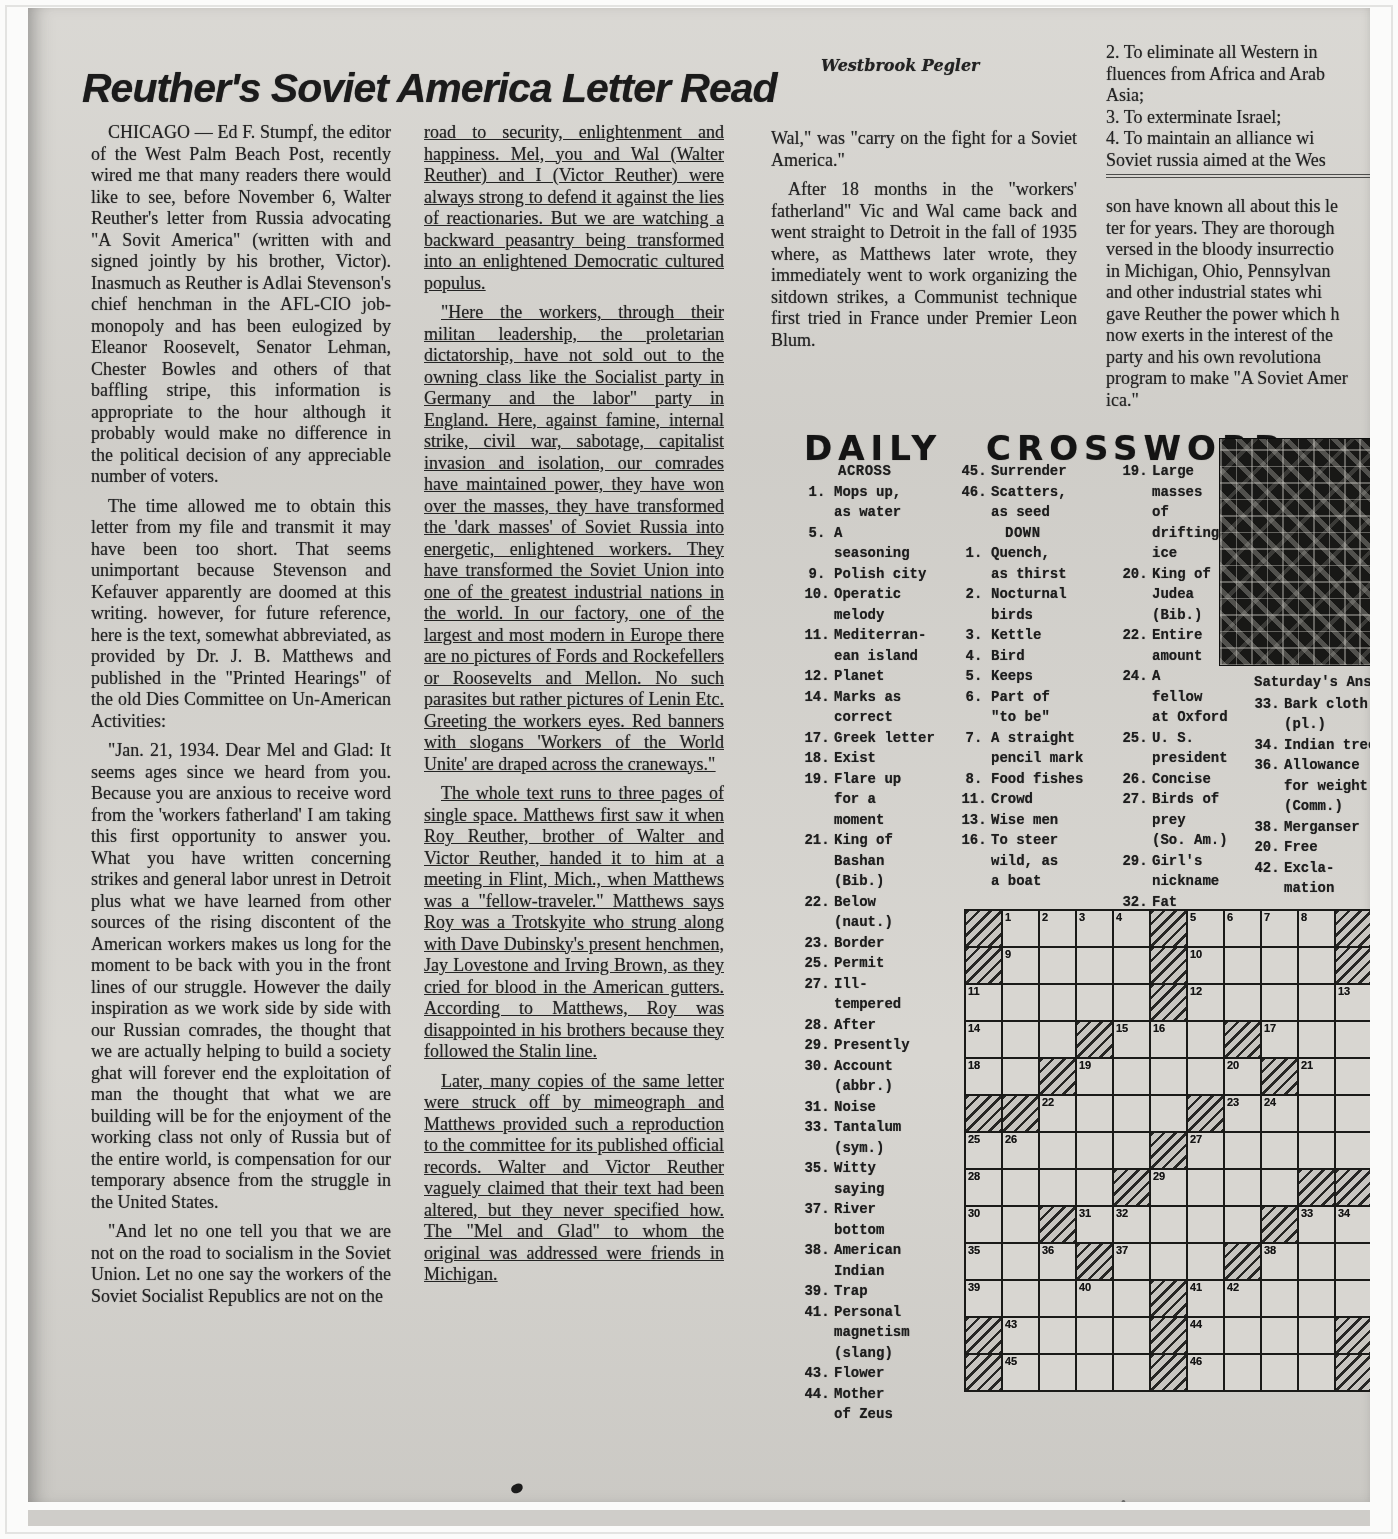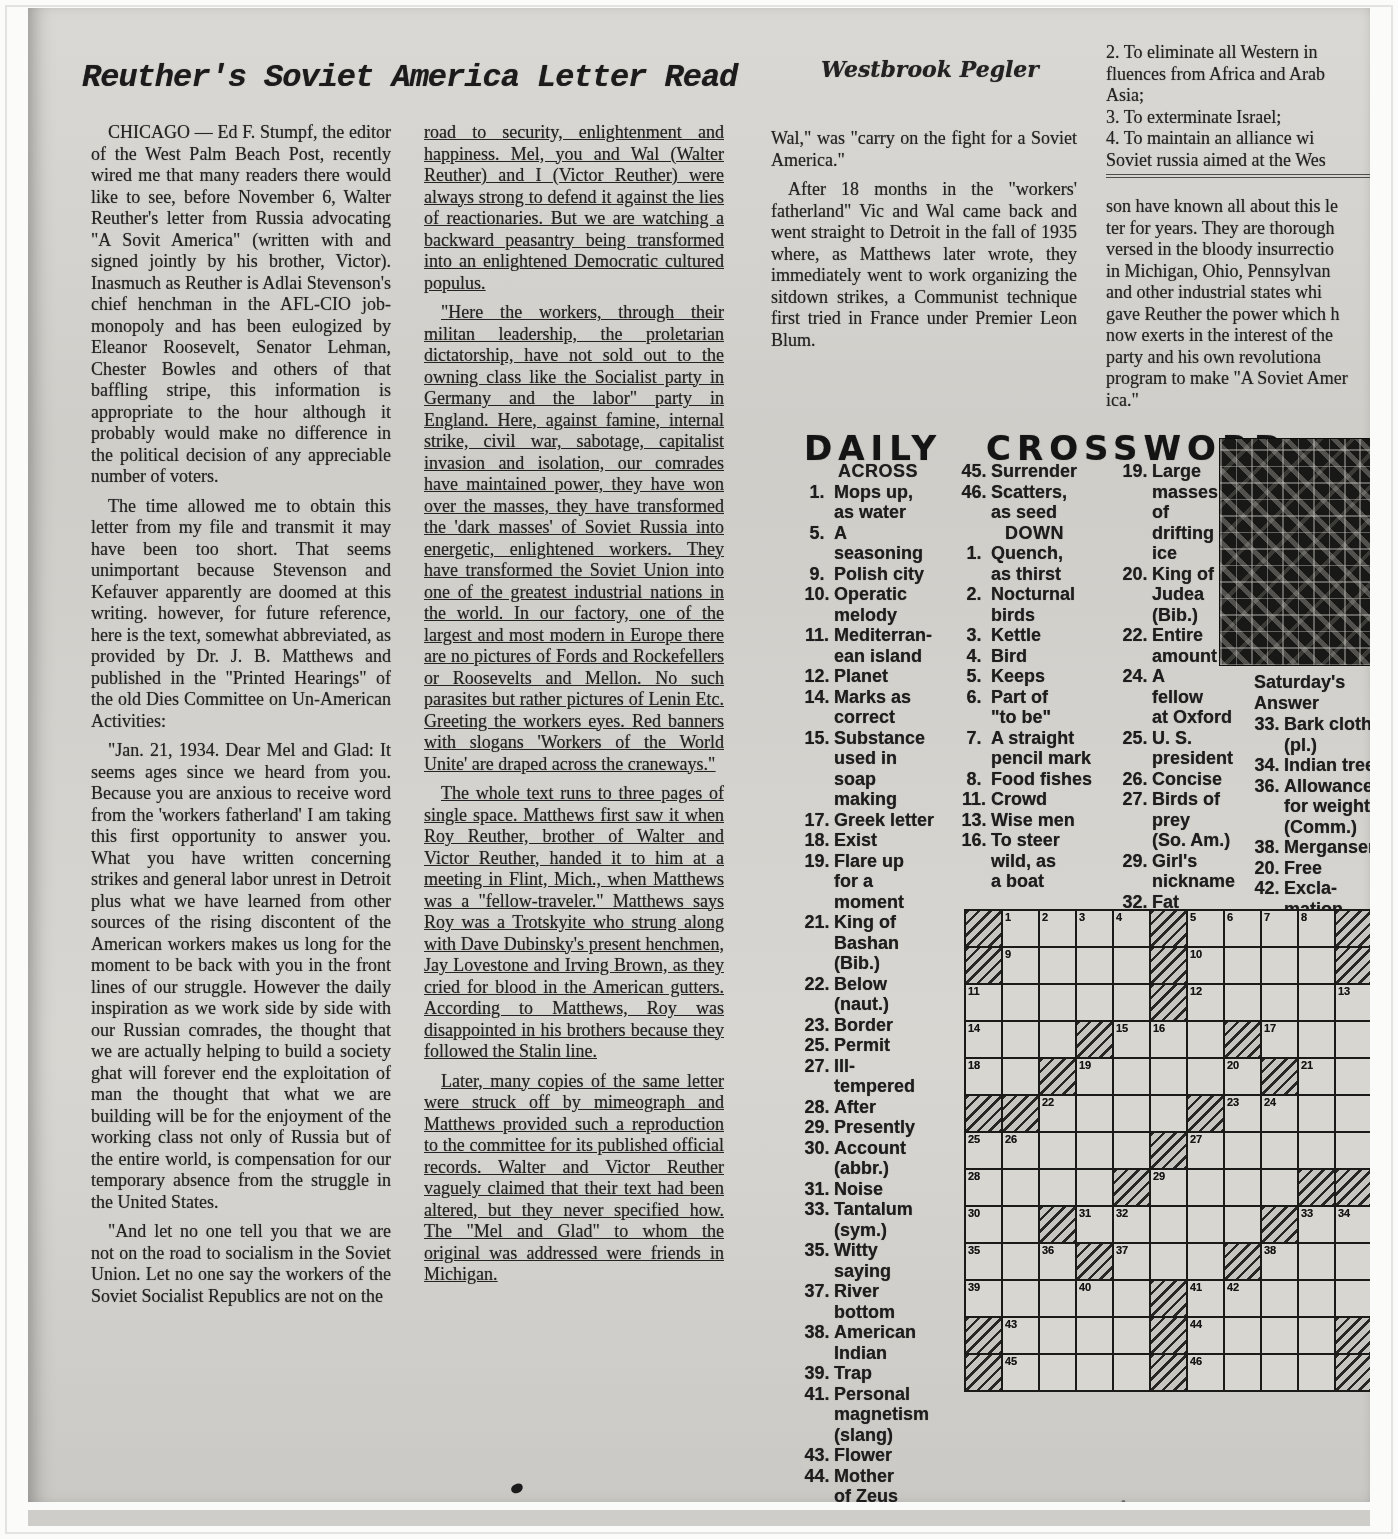--- a/index.html
+++ b/index.html
@@ -5,45 +5,45 @@
   html,body{margin:0;padding:0;}
   body{width:1398px;height:1539px;position:relative;background:#fbfbfa;overflow:hidden;
        font-family:"Liberation Serif",serif;}
   .frame{position:absolute;inset:5px;border:2px solid #e3e3e1;}
   .paper{position:absolute;left:28px;top:8px;width:1342px;height:1494px;background:#d6d4cf;
          background-image:linear-gradient(180deg,rgba(255,255,255,.10),rgba(0,0,0,.03) 30%,rgba(255,255,255,.05) 70%,rgba(0,0,0,.05));
          box-shadow:inset 16px 0 20px -12px rgba(70,70,70,.5), inset -5px 0 10px -6px rgba(120,120,120,.35);
          overflow:hidden;}
   .bottom-strip{position:absolute;left:28px;top:1510px;width:1342px;height:16px;background:#cfcdc9;}
   .headline{position:absolute;left:54px;top:30px;width:690px;
-            font-family:Liberation Mono, monospace;font-style:italic;font-weight:700;
-            font-size:32px;letter-spacing:-1px;color:#1b1b1b;white-space:nowrap;
+            font-family:Liberation Sans, sans-serif;font-style:italic;font-weight:700;
+            font-size:41px;letter-spacing:-1px;color:#1b1b1b;white-space:nowrap;
             text-shadow:0 0 1px rgba(20,20,20,.6);}
   .byline{position:absolute;left:793px;top:48px;width:260px;
           font-family:"DejaVu Serif",serif;font-style:italic;font-weight:700;
-          font-size:22px;color:#222;text-shadow:0 0 1px rgba(20,20,20,.55);}
+          font-size:16px;color:#222;text-shadow:0 0 1px rgba(20,20,20,.55);}
   .bodycol{position:absolute;font-size:18px;line-height:21.5px;color:#242424;
            text-align:justify;text-shadow:0 0 1px rgba(30,30,30,.55);}
   .bodycol p{margin:8px;text-indent:17px;}
   .cont p:first-child{text-indent:0;}
   #col1{left:55px;top:106px;width:316px;}
   #col2{left:388px;top:106px;width:316px;text-decoration:underline;}
   #col3{left:735px;top:112px;width:322px;}
   #col4a{left:1078px;top:34px;width:320px;white-space:pre-line;font-size:18px;line-height:21.5px;
          color:#242424;text-shadow:0 0 1px rgba(30,30,30,.55);}
   #col4b{left:1078px;top:188px;width:320px;white-space:pre-line;font-size:18px;line-height:21.5px;
          color:#242424;text-shadow:0 0 1px rgba(30,30,30,.55);}
   #col4a,#col4b{position:absolute;}
   .divider{position:absolute;left:1078px;top:166px;width:300px;border-top:4px double #4c4c4a;}
   .xw-title{position:absolute;left:776px;top:420px;width:420px;
             font-family:"DejaVu Sans",sans-serif;font-weight:700;font-size:34px;
             letter-spacing:6px;word-spacing:26px;color:#141414;white-space:nowrap;
             text-shadow:0 0 1px rgba(10,10,10,.5);}
-  .cluecol{position:absolute;font-family:Liberation Sans, sans-serif;font-weight:700;
-           font-size:18px;line-height:20.5px;color:#1d1d1d;text-shadow:0 0 .8px rgba(20,20,20,.6);}
+  .cluecol{position:absolute;font-family:Liberation Mono, monospace;font-weight:700;
+           font-size:14px;line-height:20.5px;color:#1d1d1d;text-shadow:0 0 .8px rgba(20,20,20,.6);}
   #cluesA{left:776px;top:453px;width:160px;}
   #cluesBwrap{left:933px;top:453px;width:160px;}
   #cluesC{left:1094px;top:453px;width:125px;}
   #cluesDwrap{left:1226px;top:664px;width:148px;}
   .clue{display:flex;margin:0;}
   .cn{flex:none;width:26px;text-align:center;padding-right:4px;}
   .ct{white-space:pre-line;}
   .list-header{text-align:left;padding-left:34px;letter-spacing:.5px;}
   .down-header{padding-left:44px;letter-spacing:.5px;}
   .sat-caption{margin-bottom:1px;padding-left:0;}
@@ -145,27 +145,20 @@
         <div class="clue">
           <span class="cn">12.</span>
           <span class="ct">Planet</span>
         </div>
         <div class="clue">
           <span class="cn">14.</span>
           <span class="ct">Marks as
 correct</span>
         </div>
         <div class="clue">
-          <span class="cn">15.</span>
-          <span class="ct">Substance
-used in
-soap
-making</span>
-        </div>
-        <div class="clue">
           <span class="cn">17.</span>
           <span class="ct">Greek letter</span>
         </div>
         <div class="clue">
           <span class="cn">18.</span>
           <span class="ct">Exist</span>
         </div>
         <div class="clue">
           <span class="cn">19.</span>
           <span class="ct">Flare up

